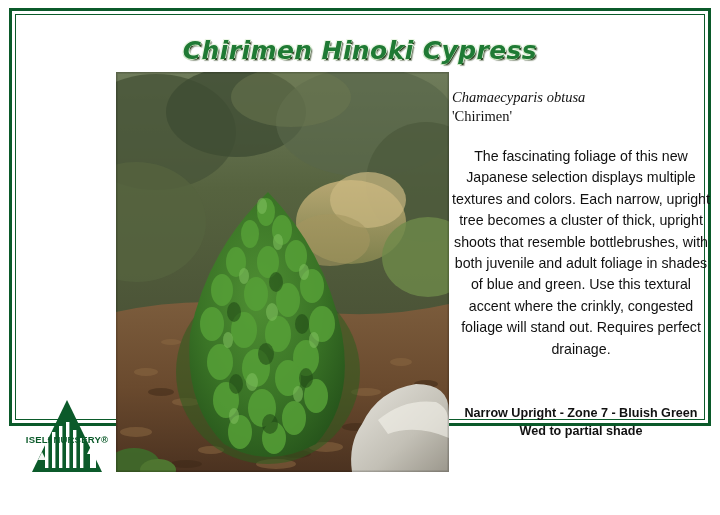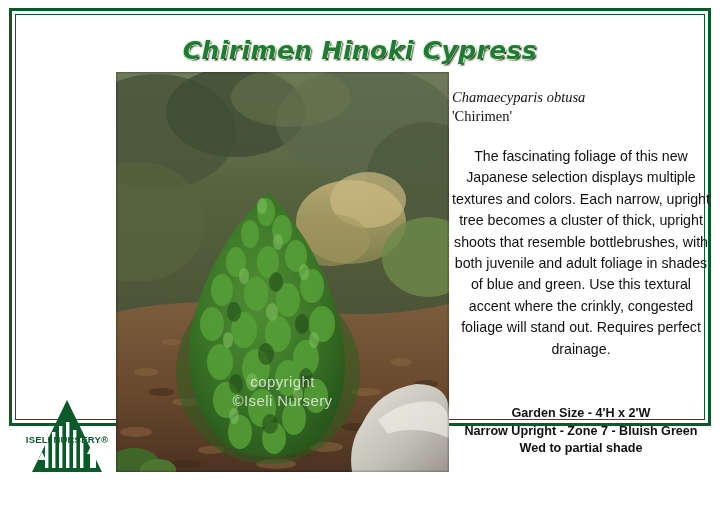--- a/index.html
+++ b/index.html
@@ -283,35 +283,30 @@
         </g>
       </g>
 
       <g opacity="0.9">
         <ellipse cx="18" cy="392" rx="26" ry="16" fill="#3f6b2a"></ellipse>
         <ellipse cx="42" cy="398" rx="18" ry="11" fill="#4f7d32"></ellipse>
       </g>
 
       <rect x="0" y="0" width="333" height="400" fill="none" stroke="rgba(0,0,0,0.18)" stroke-width="3"></rect>
     </svg>
-    <div class="photo-watermark">
-      <div>copyright</div>
-      <div>©Iseli Nursery</div>
-    </div>
   </div>
 
   <div class="sci-name">
     <div>Chamaecyparis obtusa</div>
     <div class="sci-cultivar">'Chirimen'</div>
   </div>
 
   <div class="description">The fascinating foliage of this new Japanese selection displays multiple textures and colors. Each narrow, upright tree becomes a cluster of thick, upright shoots that resemble bottlebrushes, with both juvenile and adult foliage in shades of blue and green. Use this textural accent where the crinkly, congested foliage will stand out. Requires perfect drainage.</div>
 
   <div class="specs">
-    <div>Garden Size - 4'H x 2'W</div>
     <div>Narrow Upright - Zone 7 - Bluish Green</div>
     <div>Wed to partial shade</div>
   </div>
 
   <div class="logo">
     <svg width="86" height="84" viewBox="0 0 86 84" xmlns="http://www.w3.org/2000/svg">
       <path d="M8 76 L43 4 L78 76 Z" fill="#0b5a2a"></path>
       <g fill="#ffffff">
         <rect x="21" y="44" width="3.4" height="28"></rect>
         <rect x="28" y="36" width="3.4" height="36"></rect>

